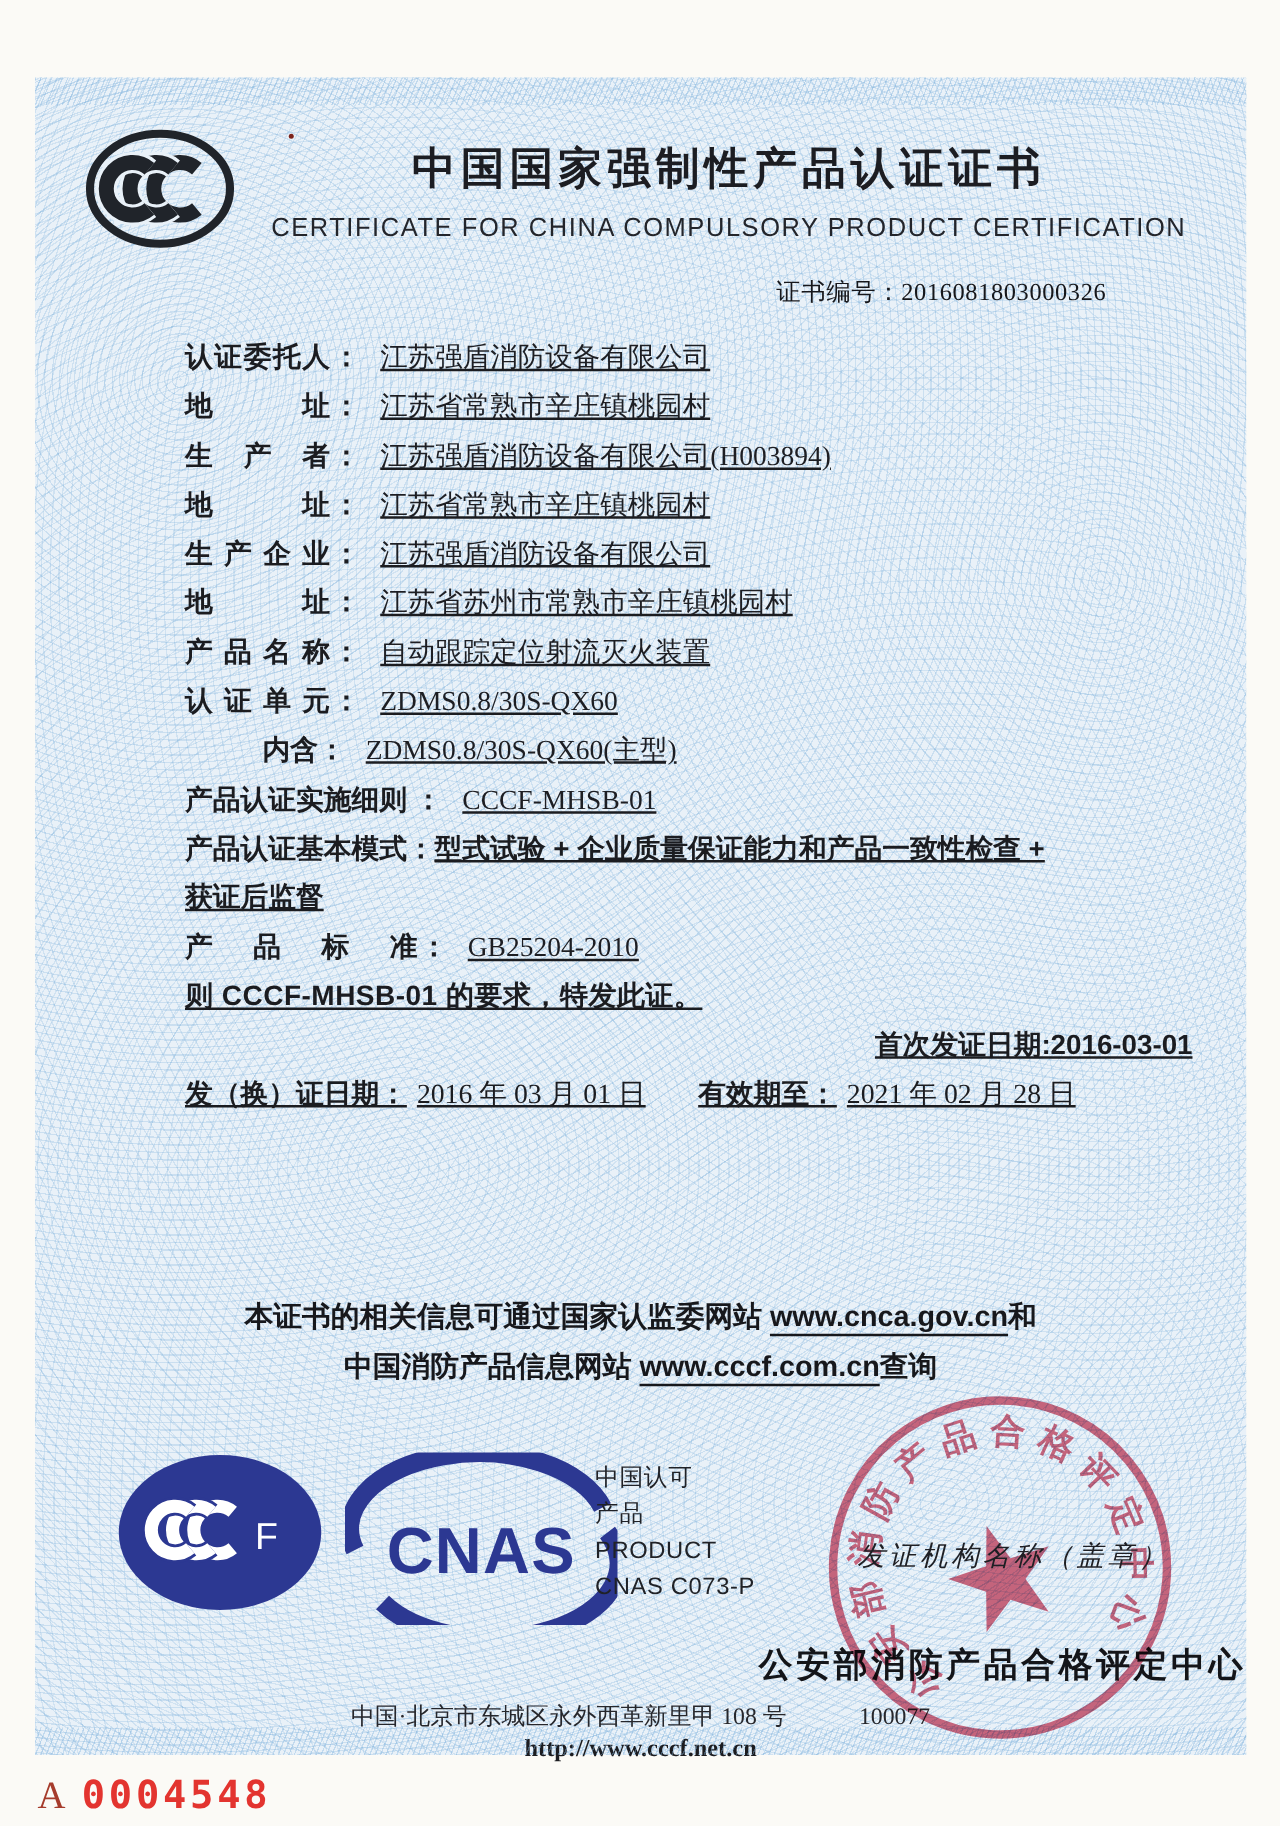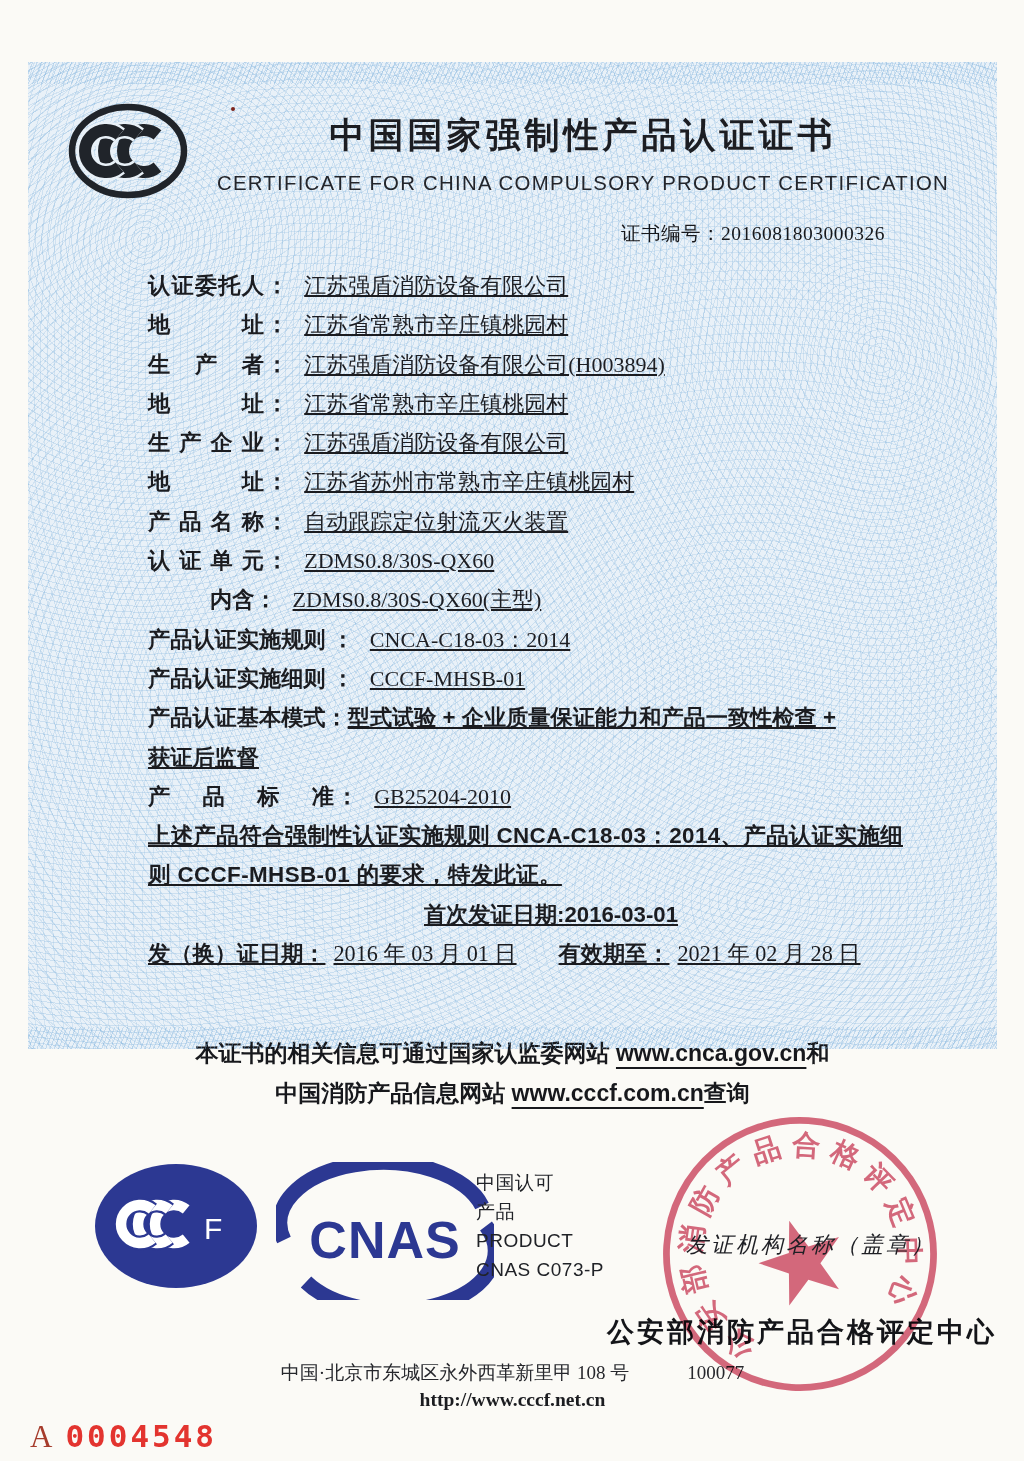--- a/index.html
+++ b/index.html
@@ -4,21 +4,21 @@
 <style>
   html,body{margin:0;padding:0;}
   body{
     width:1024px;height:1461px;position:relative;
     background:#fbfaf6;
     font-family:"Liberation Serif","DejaVu Serif",serif;
     color:#1b1c20;
     overflow:hidden;
   }
   .cert{
-    position:absolute;left:28px;top:62px;width:969px;height:987px;
+    position:absolute;left:28px;top:62px;width:969px;height:1342px;
     background-color:#e9f1f8;
     background-image:
       repeating-radial-gradient(circle at 12% 18%, rgba(124,176,219,.28) 0 1px, transparent 1px 6px),
       repeating-radial-gradient(circle at 88% 30%, rgba(124,176,219,.24) 0 1px, transparent 1px 7px),
       repeating-radial-gradient(circle at 30% 65%, rgba(124,176,219,.22) 0 1px, transparent 1px 8px),
       repeating-radial-gradient(circle at 75% 85%, rgba(124,176,219,.22) 0 1px, transparent 1px 9px);
   }
   .cert::before,.cert::after{
     content:"";position:absolute;left:0;right:0;height:22px;
     background:repeating-linear-gradient(112deg, rgba(130,180,222,.38) 0 1px, transparent 1px 4px);
@@ -37,21 +37,21 @@
 
   .rows{position:absolute;left:120px;top:204px;width:806px;font-size:22.2px;text-decoration:underline;}
   .row{height:39.3px;line-height:39.3px;white-space:nowrap;}
   .lab{display:inline-block;}
   .w5{width:116px;text-align:justify;text-align-last:justify;}
   .w8{width:186px;text-align:justify;text-align-last:justify;}
   .colon{display:inline-block;margin-left:2px;}
   .val{margin-left:16px;font-size:22px;color:#1d1e23;}
   .val-hei{font-weight:700;font-family:"Liberation Sans","DejaVu Sans",sans-serif;}
   .indent{margin-left:62px;}
-  .row.center{text-align:center;}
+  .row.center{text-align:right;}
   .st{font-size:22.4px;letter-spacing:.4px;}
   .gap2{margin-left:42px;}
   .dateval{margin-left:8px;}
 
   .notice{position:absolute;left:0;right:0;top:972px;text-align:center;font-size:23px;line-height:39.5px;color:#17181c;}
   .url{font-family:"Liberation Sans","DejaVu Sans",sans-serif;font-weight:600;
        text-decoration:underline;text-decoration-thickness:2px;text-underline-offset:6px;}
 
   .cccf-logo{position:absolute;left:64px;top:1100px;width:168px;height:128px;}
   .cnas-logo{position:absolute;left:248px;top:1100px;width:218px;height:138px;}
@@ -101,26 +101,24 @@
   <div class="rows">
     <div class="row"><span class="lab w5 hei">认证委托人</span><span class="colon hei">：</span><span class="val">江苏强盾消防设备有限公司</span></div>
     <div class="row"><span class="lab w5 hei">地址</span><span class="colon hei">：</span><span class="val">江苏省常熟市辛庄镇桃园村</span></div>
     <div class="row"><span class="lab w5 hei">生产者</span><span class="colon hei">：</span><span class="val">江苏强盾消防设备有限公司(H003894)</span></div>
     <div class="row"><span class="lab w5 hei">地址</span><span class="colon hei">：</span><span class="val">江苏省常熟市辛庄镇桃园村</span></div>
     <div class="row"><span class="lab w5 hei">生产企业</span><span class="colon hei">：</span><span class="val">江苏强盾消防设备有限公司</span></div>
     <div class="row"><span class="lab w5 hei">地址</span><span class="colon hei">：</span><span class="val">江苏省苏州市常熟市辛庄镇桃园村</span></div>
     <div class="row"><span class="lab w5 hei">产品名称</span><span class="colon hei">：</span><span class="val">自动跟踪定位射流灭火装置</span></div>
     <div class="row"><span class="lab w5 hei">认证单元</span><span class="colon hei">：</span><span class="val">ZDMS0.8/30S-QX60</span></div>
     <div class="row"><span class="lab hei indent">内含：</span><span class="val">ZDMS0.8/30S-QX60(主型)</span></div>
-    <div class="row"><span class="lab hei">产品认证实施规则 ：</span><span class="val">CNCA-C18-03：2014</span></div>
     <div class="row"><span class="lab hei">产品认证实施细则 ：</span><span class="val">CCCF-MHSB-01</span></div>
     <div class="row"><span class="lab hei">产品认证基本模式：</span><span class="val-hei">型式试验 + 企业质量保证能力和产品一致性检查 +</span></div>
     <div class="row"><span class="hei">获证后监督</span></div>
     <div class="row"><span class="lab w8 hei">产品标准</span><span class="colon hei">：</span><span class="val">GB25204-2010</span></div>
-    <div class="row st hei">上述产品符合强制性认证实施规则 CNCA-C18-03：2014、产品认证实施细</div>
     <div class="row st hei">则 CCCF-MHSB-01 的要求，特发此证。</div>
     <div class="row center hei">首次发证日期:2016-03-01</div>
     <div class="row">
       <span class="hei">发（换）证日期：</span><span class="dateval">2016 年 03 月 01 日</span><span class="hei gap2">有效期至：</span><span class="dateval">2021 年 02 月 28 日</span>
     </div>
   </div>
 
   <div class="notice hei">
     <div><span>本证书的相关信息可通过国家认监委网站 </span><span class="url">www.cnca.gov.cn</span><span>和</span></div>
     <div><span>中国消防产品信息网站 </span><span class="url">www.cccf.com.cn</span><span>查询</span></div>

